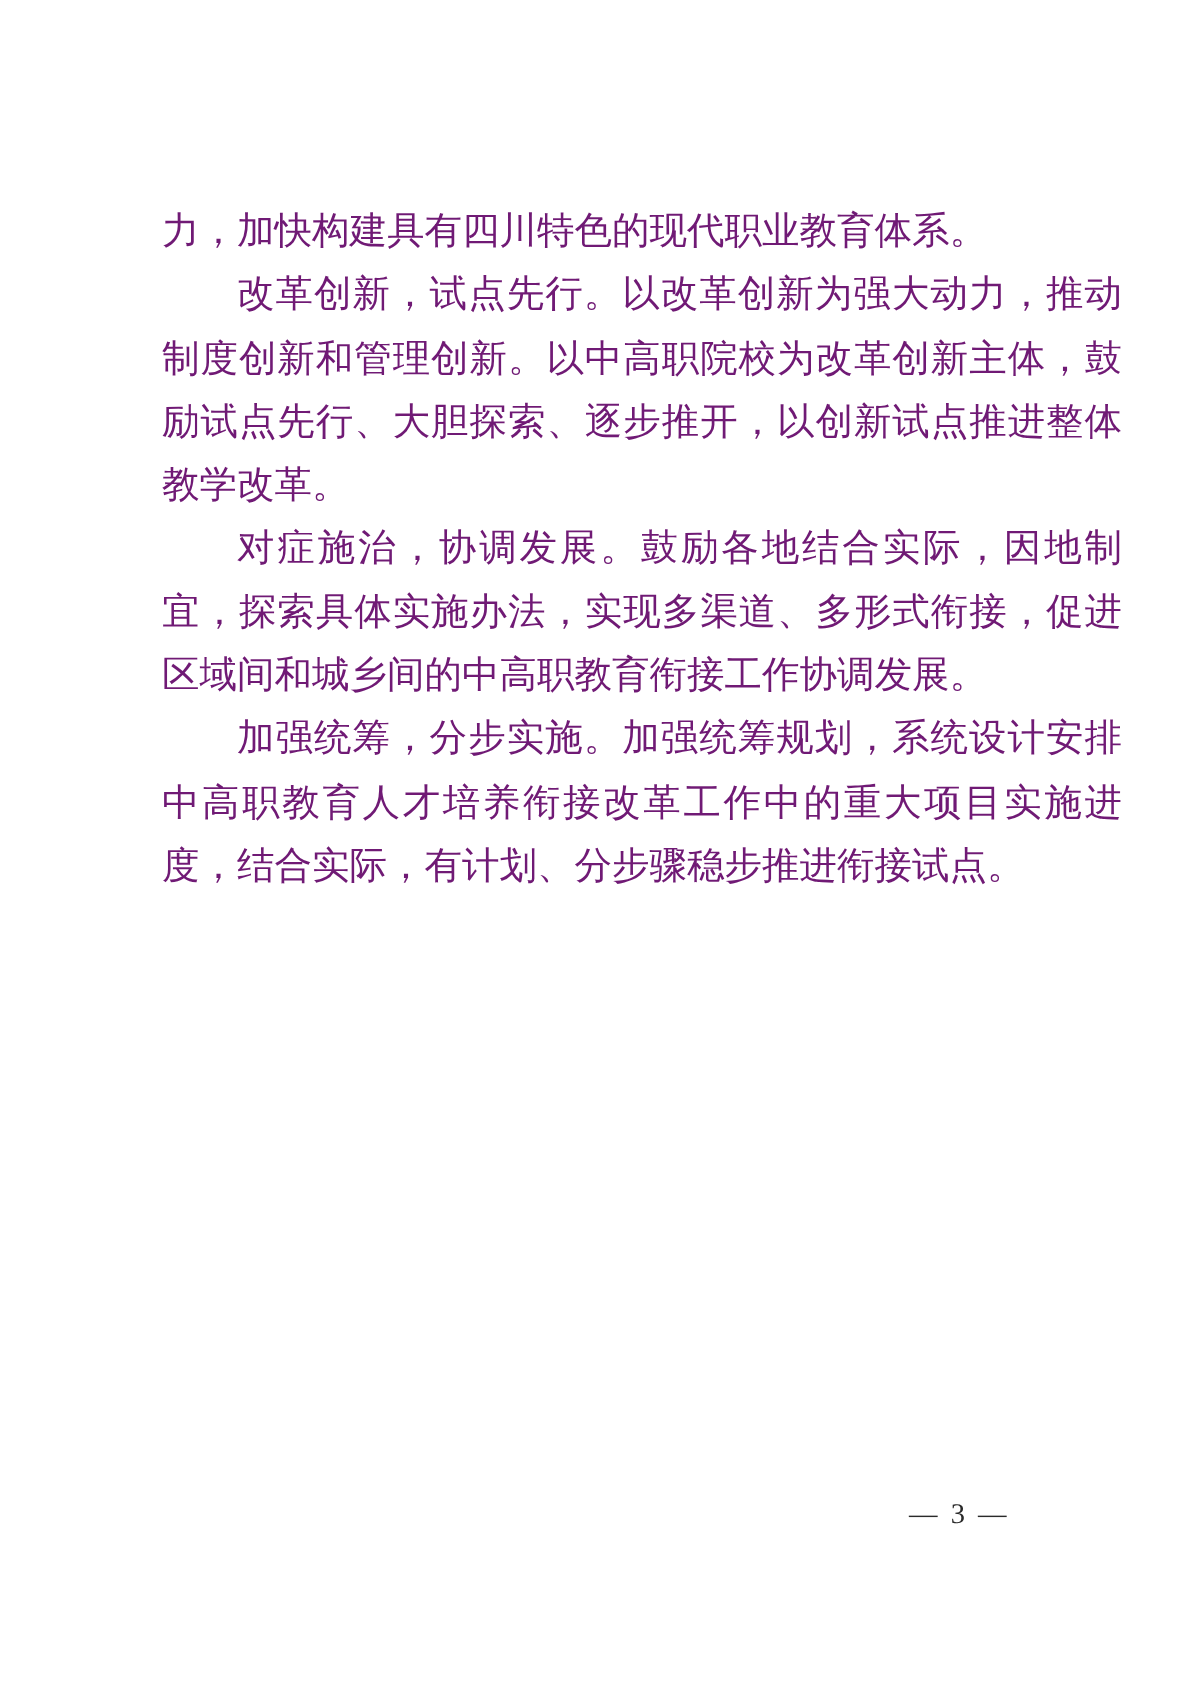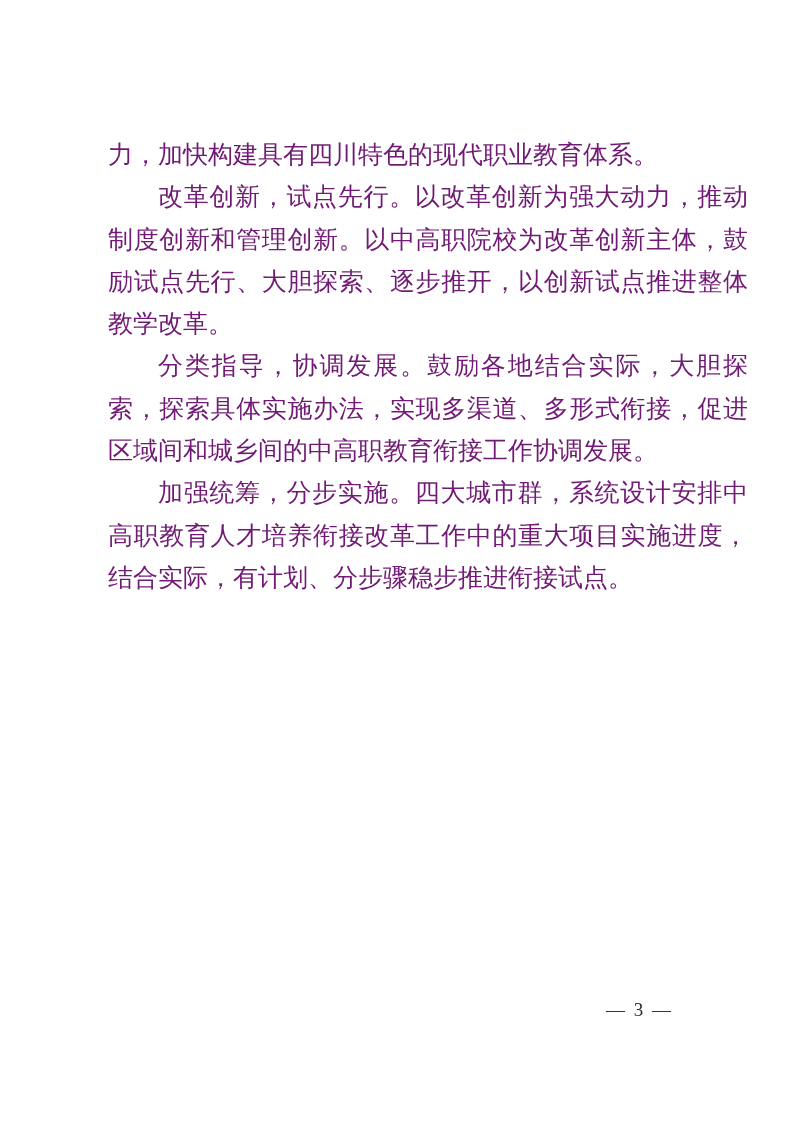--- a/index.html
+++ b/index.html
@@ -50,17 +50,17 @@
     white-space: pre;
   }
 </style>
 </head>
 <body>
 
 <div class="page">
   <div class="content">
     <p class="no-indent">力，加快构建具有四川特色的现代职业教育体系。</p>
     <p>改革创新，试点先行。以改革创新为强大动力，推动制度创新和管理创新。以中高职院校为改革创新主体，鼓励试点先行、大胆探索、逐步推开，以创新试点推进整体教学改革。</p>
-    <p>分类指导，协调发展。鼓励各地结合实际，大胆探索，探索具体实施办法，实现多渠道、多形式衔接，促进区域间和城乡间的中高职教育衔接工作协调发展。</p>
-    <p>加强统筹，分步实施。四大城市群，系统设计安排中高职教育人才培养衔接改革工作中的重大项目实施进度，结合实际，有计划、分步骤稳步推进衔接试点。</p>
+    <p>对症施治，协调发展。鼓励各地结合实际，因地制宜，探索具体实施办法，实现多渠道、多形式衔接，促进区域间和城乡间的中高职教育衔接工作协调发展。</p>
+    <p>加强统筹，分步实施。加强统筹规划，系统设计安排中高职教育人才培养衔接改革工作中的重大项目实施进度，结合实际，有计划、分步骤稳步推进衔接试点。</p>
   </div>
   <div class="page-num">— 3 —</div>
 </div>
 
 </body></html>

